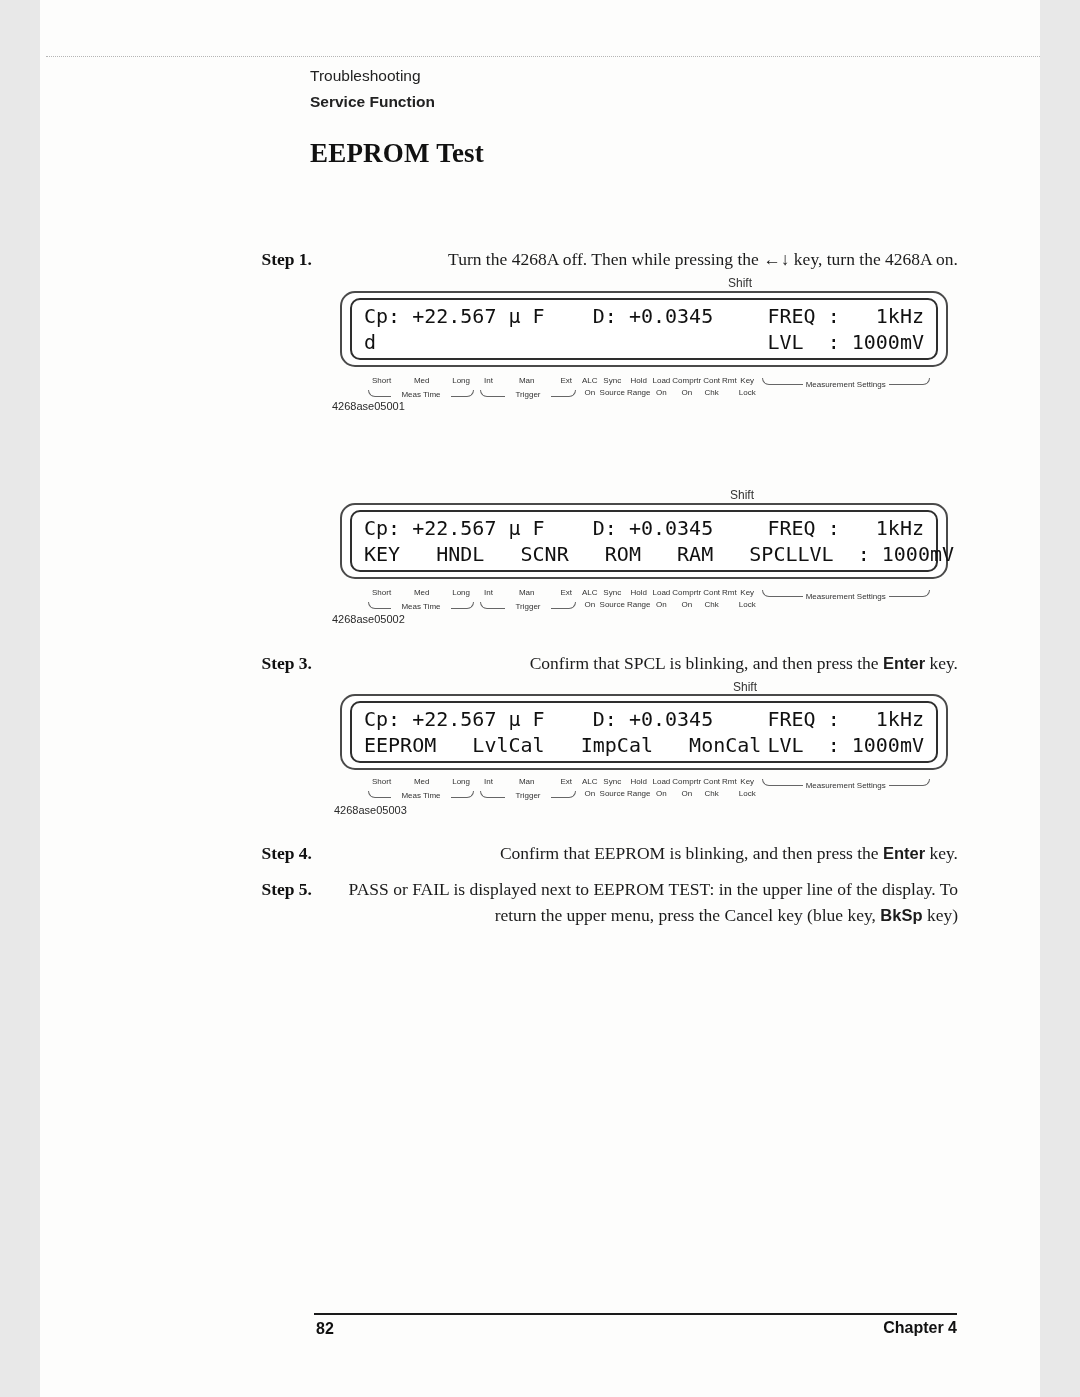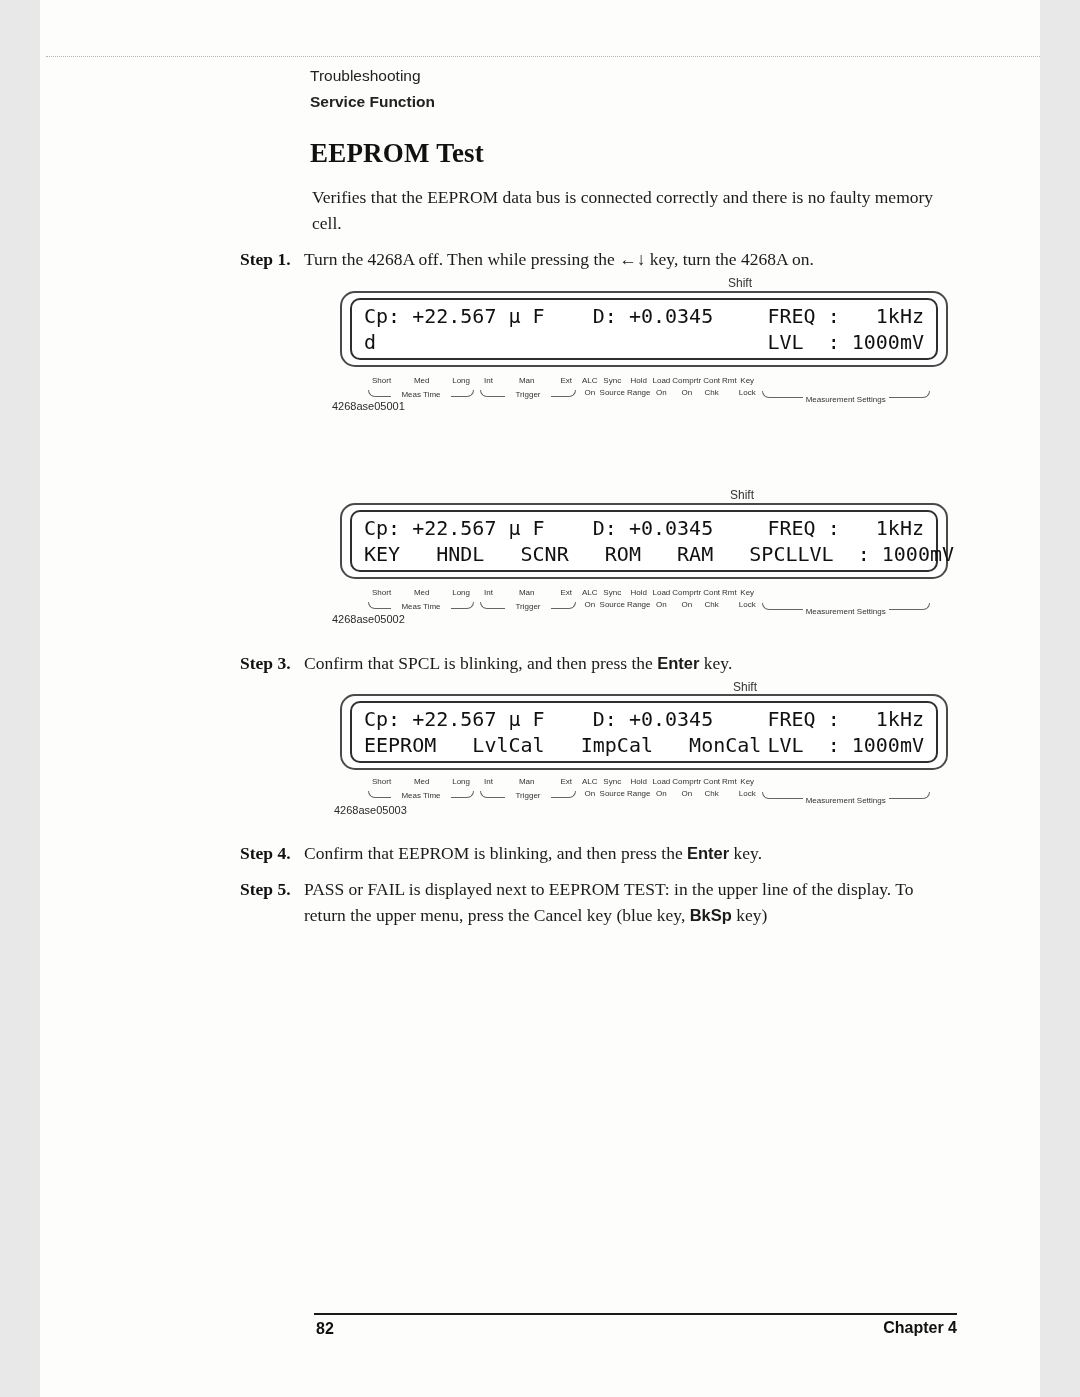--- a/index.html
+++ b/index.html
@@ -16,21 +16,21 @@
   
   .run-head { left:270px; top:63px; font-family:"Liberation Sans", sans-serif; font-size:15.5px; line-height:26px; color:#222; }
   .run-head .sub { font-weight:700; }
 
   
   .title { left:270px; top:138px; font-size:27px; font-weight:700; letter-spacing:0.2px; color:#111; }
 
   
   .intro { left:272px; top:184px; width:648px; font-size:17.5px; line-height:1.5; color:#1b1b1b; }
 
-  .step { display:flex; left:200px; width:712px; font-size:17.5px; line-height:1.5; }
+  .step { display:flex; left:208px; width:712px; font-size:17.5px; line-height:1.5;text-align:right; }
   .step-label { width:64px; flex:0 0 64px; font-weight:700; color:#111; }
   .step-text { width:646px; color:#1b1b1b; }
   .key { font-family:"Liberation Sans", sans-serif; font-weight:700; font-size:16.5px; }
 
   
   .shift-label { font-family:"Liberation Sans", sans-serif; font-size:12px; color:#333; }
   .bezel {
     left:300px; width:608px; height:76px; box-sizing:border-box;
     border:2px solid #4a4a4a; border-radius:15px; padding:5px 8px;
     background:#fff;
@@ -52,21 +52,21 @@
   .ann-group.g2 { width:96px; flex:0 0 96px; }
   .ann-items { display:flex; justify-content:space-between; padding:0 4px; }
   .bracket { display:flex; align-items:flex-end; margin-top:1px;gap:7px; }
   .bk-label { padding:0 3px; white-space:nowrap; transform:translateY(3px); }
   .hk { flex:1 1 auto; height:6px; border-bottom:1px solid #666; min-width:6px; }
   .hk-l { border-left:1px solid #666; border-bottom-left-radius:7px; }
   .hk-r { border-right:1px solid #666; border-bottom-right-radius:7px; }
   .ann-pairs { flex:1 1 auto; display:flex; justify-content:space-between; gap:2px; }
   .pair { text-align:center; white-space:nowrap; }
   .pair .b { display:block; margin-top:2px; }
-  .ann-right { width:168px; flex:0 0 168px; display:flex; align-items:flex-start; padding-top:0;margin-top:15px; }
+  .ann-right { width:168px; flex:0 0 168px; display:flex; align-items:center; padding-top:0; }
   .ann-right .bk-label { transform:translateY(4px); }
 
   .fig-caption { left:292px; font-family:"Liberation Sans", sans-serif; font-size:11px; color:#2a2a2a; }
 
   
   .footer-rule { left:274px; top:1313px; width:643px; border-top:2.5px solid #1a1a1a; height:0; }
   .footer-left { left:276px; top:1320px; font-family:"Liberation Sans", sans-serif; font-weight:700; font-size:16px; color:#111; }
   .footer-right { left:274px; top:1319px; width:643px; text-align:right; font-family:"Liberation Sans", sans-serif; font-weight:700; font-size:16px; color:#111; }
 </style>
 </head>
@@ -76,21 +76,20 @@
 
   <div class="abs dotted-rule"></div>
 
   <div class="abs run-head">
     <div>Troubleshooting</div>
     <div class="sub">Service Function</div>
   </div>
 
   <div class="abs title">EEPROM Test</div>
 
-  <div class="abs intro">Verifies that the EEPROM data bus is connected correctly and there is no faulty memory cell.</div>
 
   <div class="abs step" style="top:246px">
     <span class="step-label">Step 1.</span>
     <span class="step-text"><span>Turn the 4268A off. Then while pressing the ←↓ key, turn the 4268A on.</span></span>
   </div>
 
   <div class="abs shift-label" style="left:688px; top:276px">Shift</div>
   <div class="abs bezel" style="top:291px">
     <div class="lcd">
       <div class="lcd-line">

